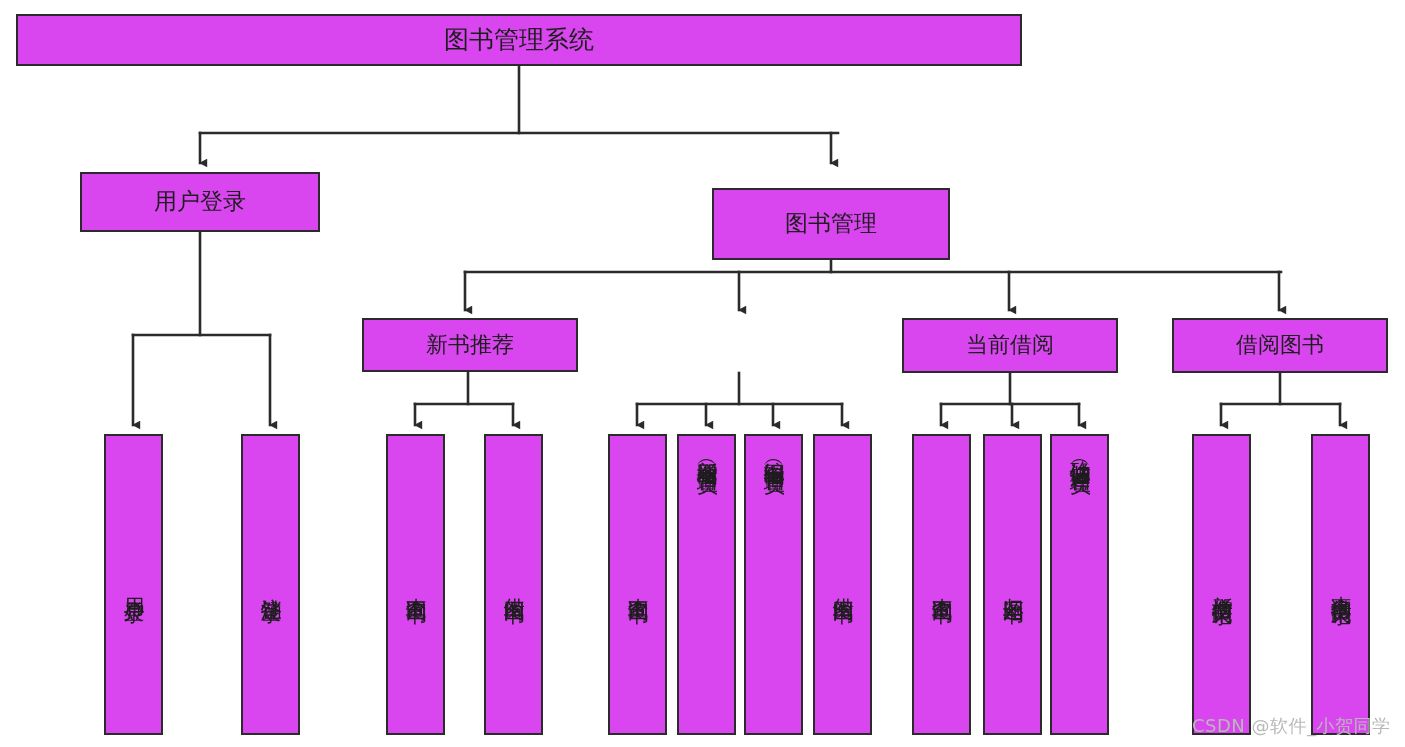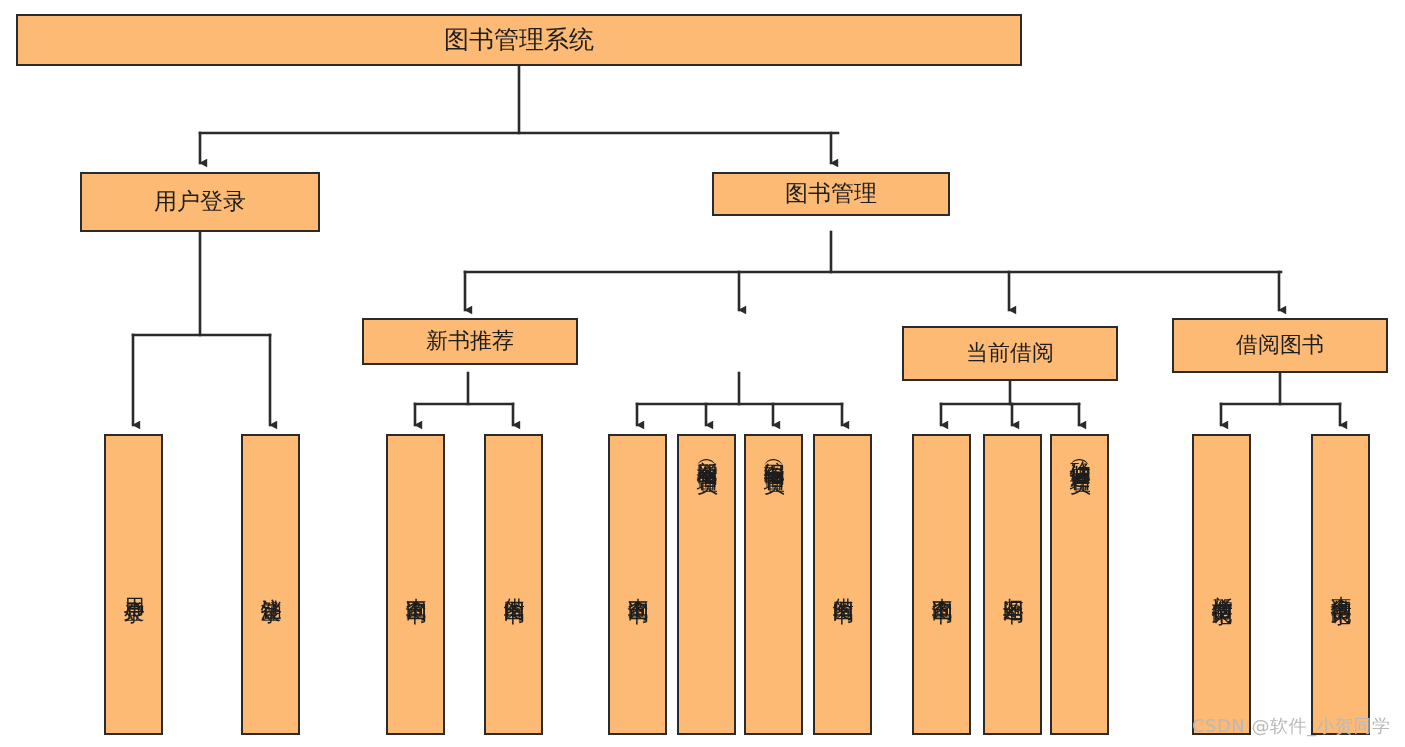--- a/index.html
+++ b/index.html
@@ -23,21 +23,21 @@
     position: absolute;
     left: 0;
     top: 0;
     width: 1405px;
     height: 747px;
     pointer-events: none;
   }
   .node {
     position: absolute;
     box-sizing: border-box;
-    background: #fdba74;
+    background: #d946ef;
     border: 2px solid #2b2b2b;
     display: flex;
     align-items: center;
     justify-content: center;
     text-align: center;
     line-height: 1.12;
     color: #1d1d1d;
   }
   .node.root {
     font-size: 25px;
@@ -124,28 +124,28 @@
     </g>
   </svg>
 
   <div class="node root" style="left: 16px; top: 14px; width: 1006px; height: 52px;">
     <span>图书管理系统</span>
   </div>
 
   <div class="node level2" style="left: 80px; top: 172px; width: 240px; height: 60px;">
     <span>用户登录</span>
   </div>
-  <div class="node level2" style="left: 712px; top: 172px; width: 238px; height: 44px; align-items: center;">
+  <div class="node level2" style="left: 712px; top: 188px; width: 238px; height: 72px; align-items: center;">
     <span>图书管理</span>
   </div>
 
-  <div class="node level3" style="left: 362px; top: 318px; width: 216px; height: 47px; text-align: right;">
+  <div class="node level3" style="left: 362px; top: 318px; width: 216px; height: 54px; text-align: right;">
     <span>新书推荐</span>
   </div>
-  <div class="node level3" style="left: 902px; top: 318px; width: 216px; height: 55px; margin-top: 8px;">
+  <div class="node level3" style="left: 902px; top: 318px; width: 216px; height: 55px;">
     <span>当前借阅</span>
   </div>
   <div class="node level3" style="left: 1172px; top: 318px; width: 216px; height: 55px;">
     <span>借阅图书</span>
   </div>
 
   <div class="node leaf" style="left: 104px; top: 434px; width: 59px; height: 301px;">
     <span>用户登录</span>
   </div>
   <div class="node leaf" style="left: 241px; top: 434px; width: 59px; height: 301px;">

